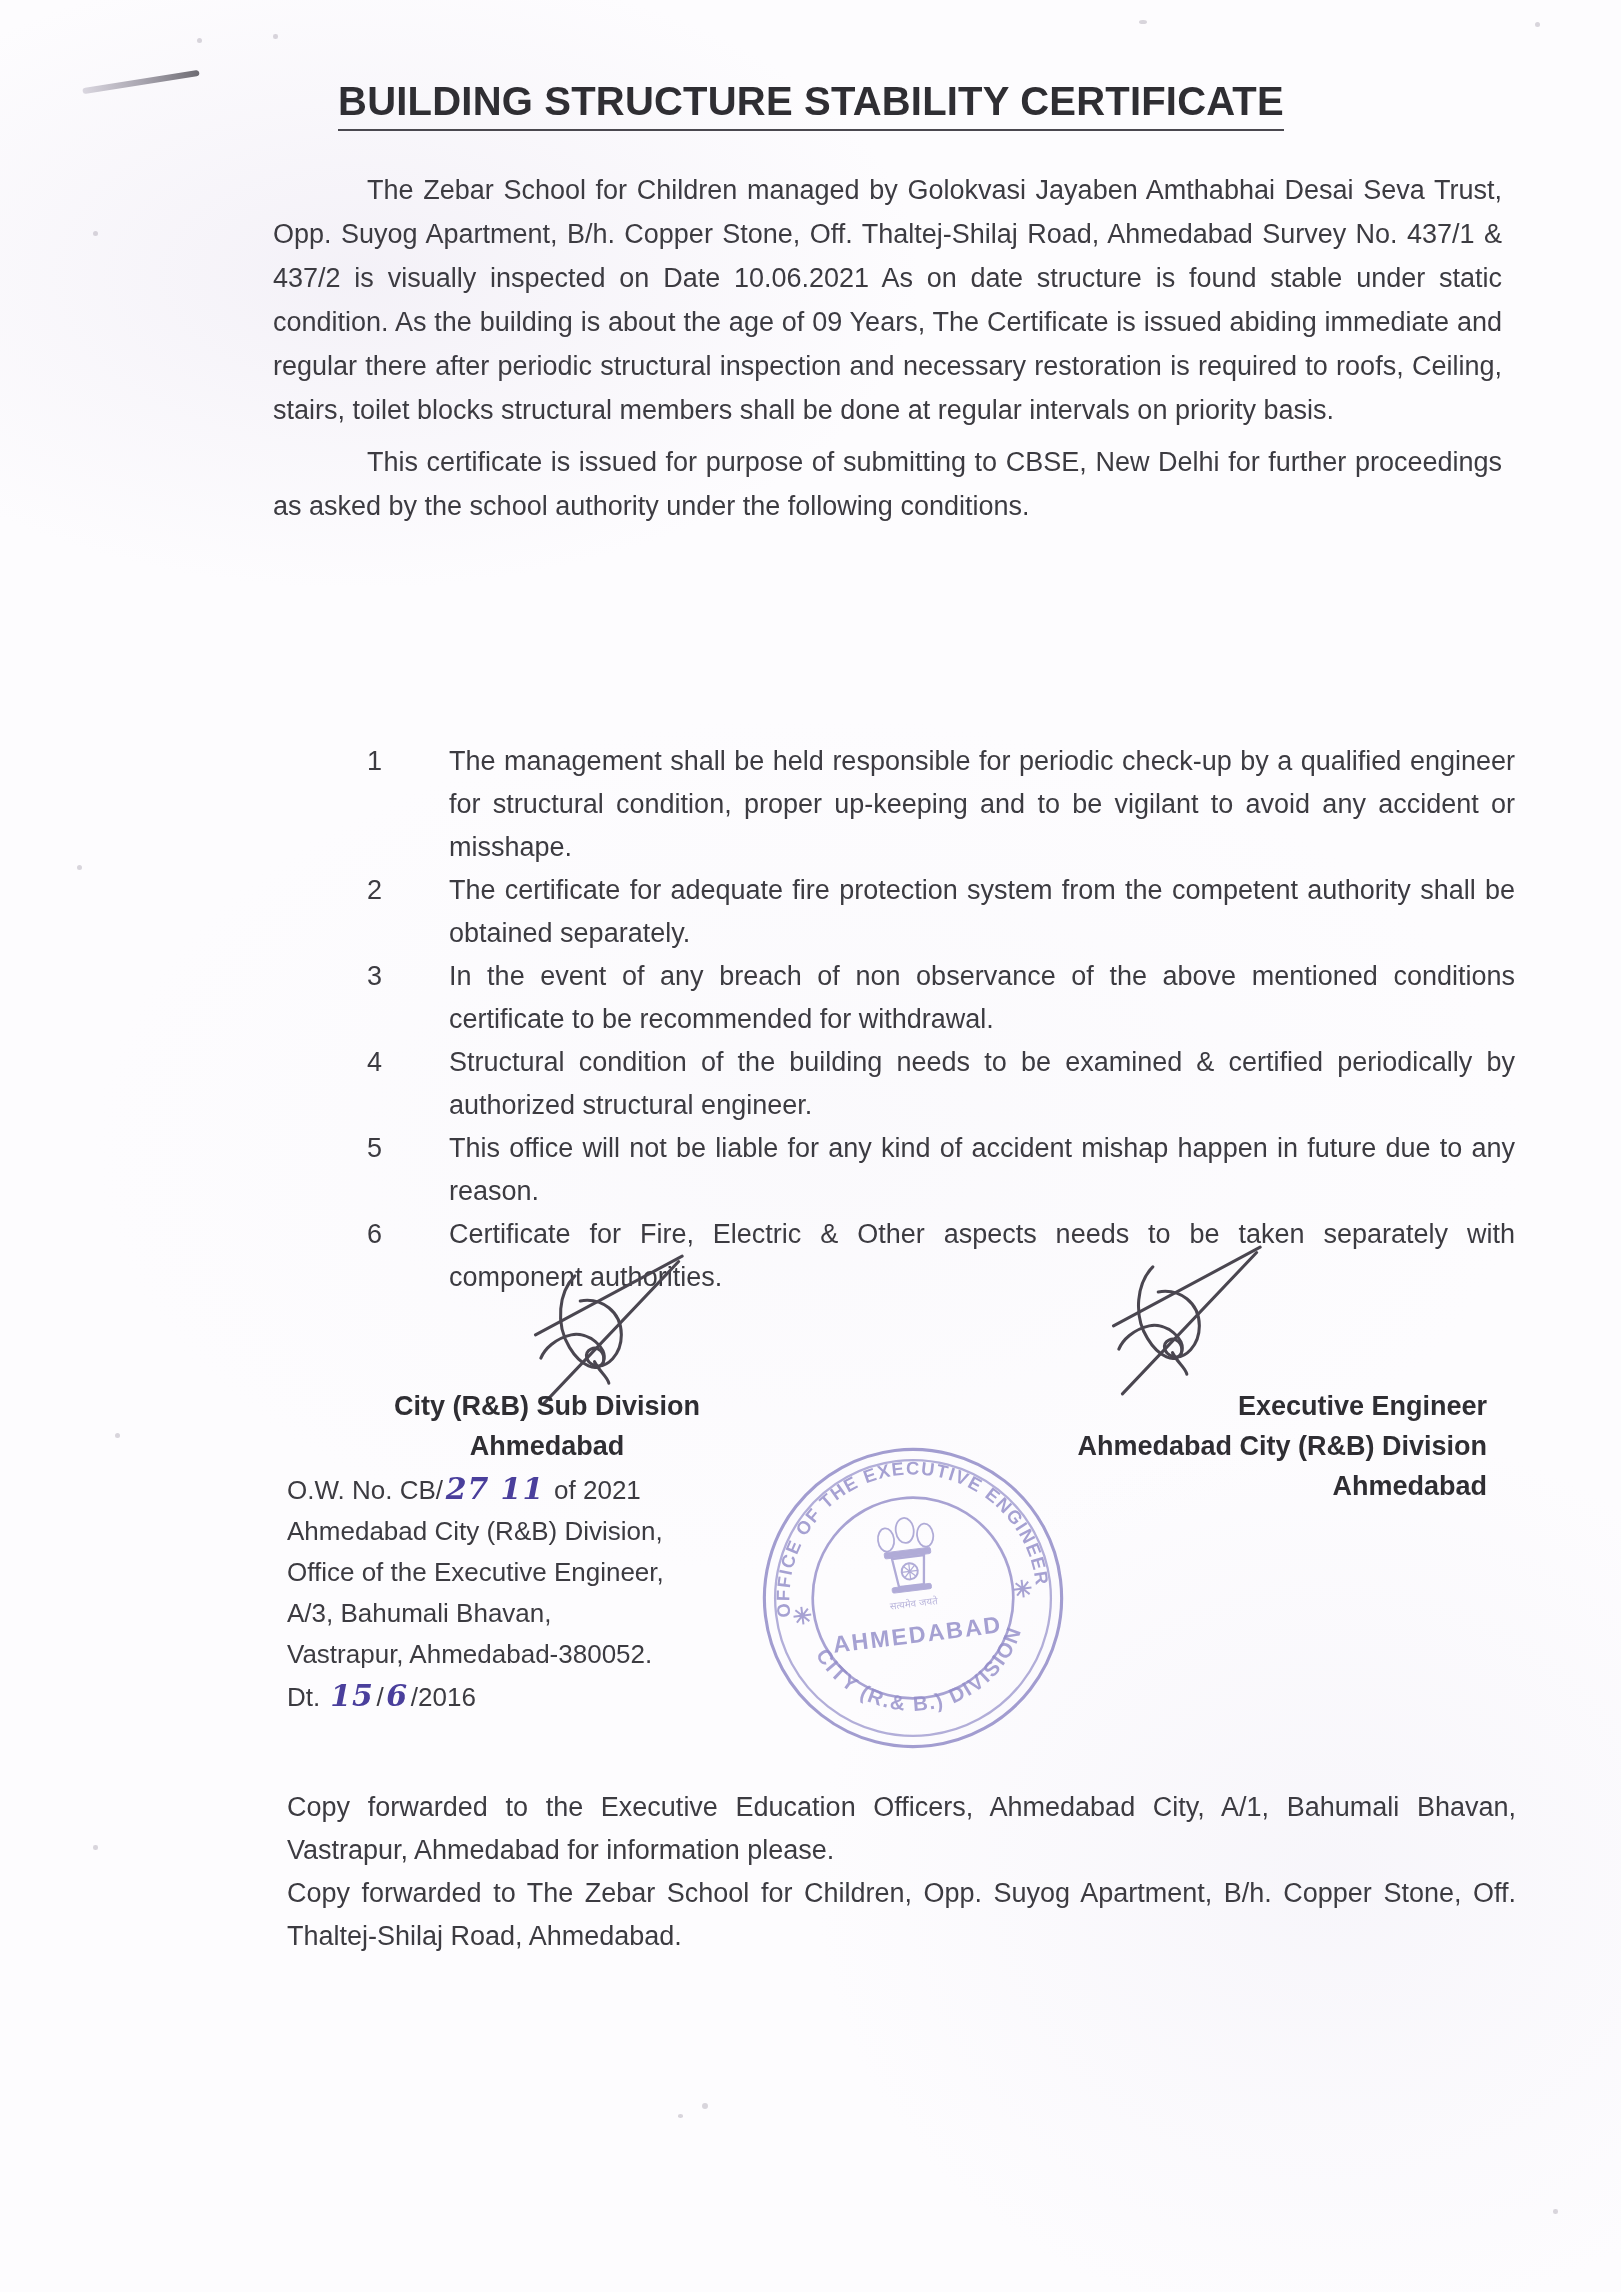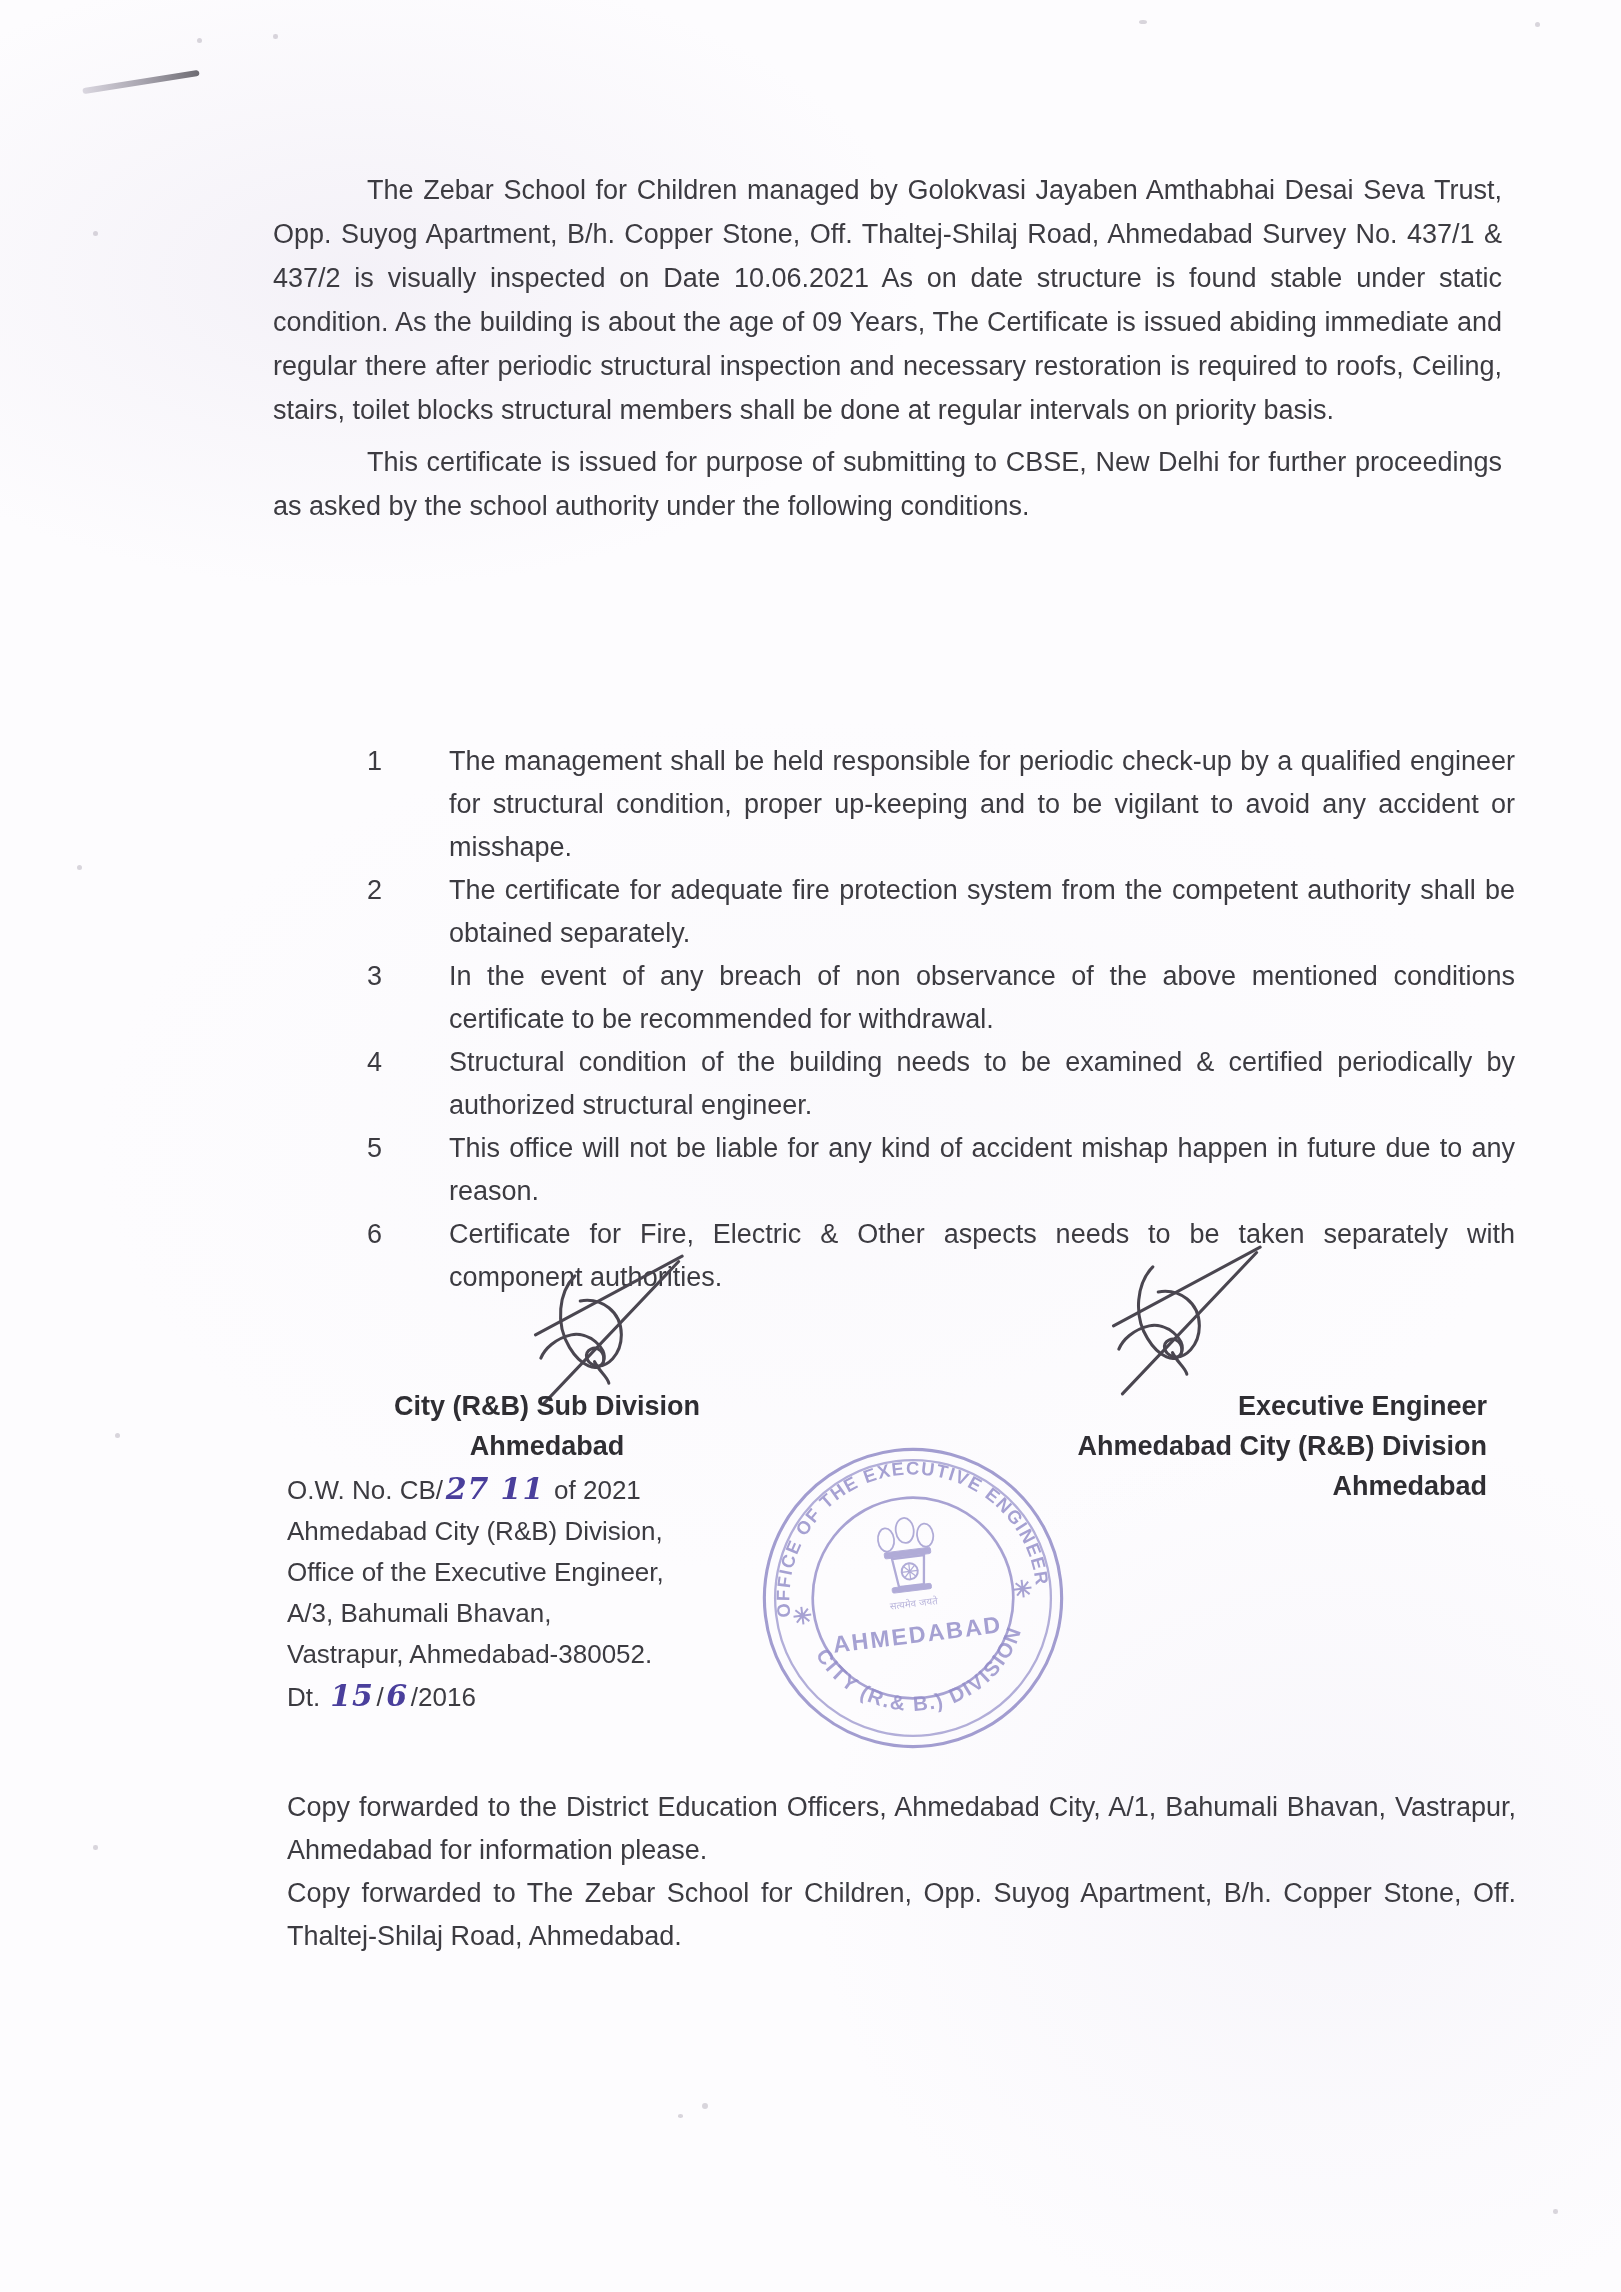--- a/index.html
+++ b/index.html
@@ -182,20 +182,23 @@
   <div class="scan-speck" style="left:273px;top:34px;width:4.5px;height:4.5px;"></div>
   <div class="scan-speck" style="left:93px;top:231px;width:5.4px;height:5.4px;"></div>
   <div class="scan-speck" style="left:77px;top:865px;width:5.4px;height:5.4px;"></div>
   <div class="scan-speck" style="left:115px;top:1433px;width:5.4px;height:5.4px;"></div>
   <div class="scan-speck" style="left:93px;top:1845px;width:4.5px;height:4.5px;"></div>
   <div class="scan-speck" style="left:702px;top:2103px;width:6.3px;height:6.3px;"></div>
   <div class="scan-speck" style="left:678px;top:2114px;width:4.5px;height:3.6px;"></div>
   <div class="scan-speck" style="left:1535px;top:21.5px;width:5.4px;height:5.4px;"></div>
   <div class="scan-speck" style="left:1553px;top:2209px;width:4.5px;height:4.5px;"></div>
 
+  <div class="doc-title">
+    <span class="u">BUILDING STRUCTURE STABILITY CERTIFICATE</span>
+  </div>
 
   <div class="body-area">
     <p class="para indent">The Zebar School for Children managed by Golokvasi Jayaben Amthabhai Desai Seva Trust, Opp. Suyog Apartment, B/h. Copper Stone, Off. Thaltej-Shilaj Road, Ahmedabad Survey No. 437/1 &amp; 437/2 is visually inspected on Date 10.06.2021 As on date structure is found stable under static condition. As the building is about the age of 09 Years, The Certificate is issued abiding immediate and regular there after periodic structural inspection and necessary restoration is required to roofs, Ceiling, stairs, toilet blocks structural members shall be done at regular intervals on priority basis.</p>
     <p class="para indent">This certificate is issued for purpose of submitting to CBSE, New Delhi for further proceedings as asked by the school authority under the following conditions.</p>
   </div>
 
   <div class="conditions">
     <div class="cond-row">
       <div class="cond-num">1</div>
       <div class="cond-text">The management shall be held responsible for periodic check-up by a qualified engineer for structural condition, proper up-keeping and to be vigilant to avoid any accident or misshape.</div>
@@ -291,18 +294,18 @@
     <div>Office of the Executive Engineer,</div>
     <div>A/3, Bahumali Bhavan,</div>
     <div>Vastrapur, Ahmedabad-380052.</div>
     <div>
       <span>Dt.</span>
       <span class="hand">15</span><span>/</span><span class="hand">6</span><span>/2016</span>
     </div>
   </div>
 
   <div class="copy-area">
-    <p class="copy">Copy forwarded to the District Education Officers, Ahmedabad City, A/1, Bahumali Bhavan, Vastrapur, Ahmedabad for information please.</p>
+    <p class="copy">Copy forwarded to the Executive Education Officers, Ahmedabad City, A/1, Bahumali Bhavan, Vastrapur, Ahmedabad for information please.</p>
     <p class="copy">Copy forwarded to The Zebar School for Children, Opp. Suyog Apartment, B/h. Copper Stone, Off. Thaltej-Shilaj Road, Ahmedabad.</p>
   </div>
 
 </div>
 
 
 </body></html>

